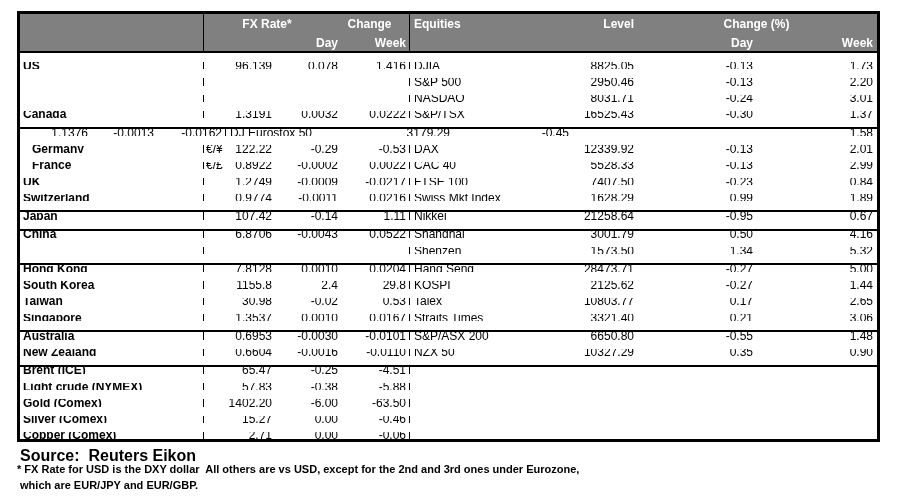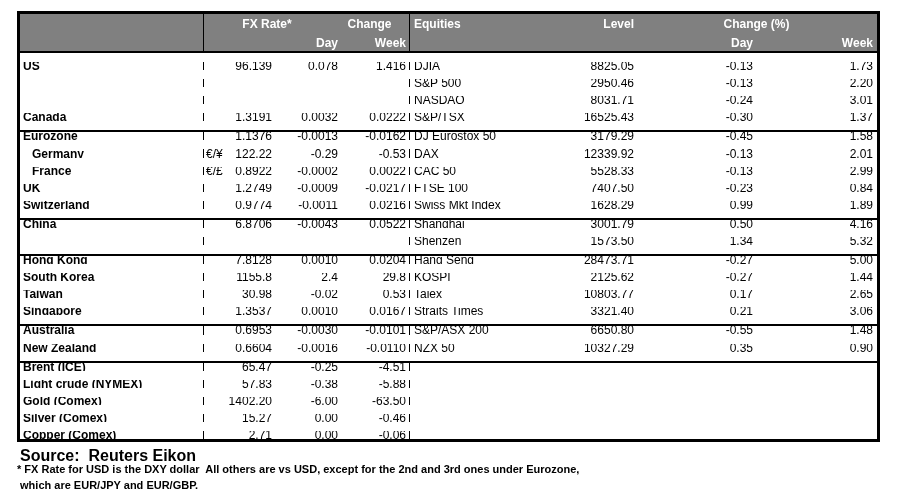--- a/index.html
+++ b/index.html
@@ -115,21 +115,20 @@
     <div class="cell c-lpair"></div>
     <div class="cell c-lrate num">1.3191</div>
     <div class="cell c-lday num">0.0032</div>
     <div class="cell c-lweek num">0.0222</div>
     <div class="cell c-rname">S&amp;P/TSX</div>
     <div class="cell c-rlevel num">16525.43</div>
     <div class="cell c-rday num">-0.30</div>
     <div class="cell c-rweek num">1.37</div>
   </div>
       <div class="row sep">
-    <div class="cell c-llabel l-label">Eurozone</div>
     <div class="cell c-lpair"></div>
     <div class="cell c-lrate num">1.1376</div>
     <div class="cell c-lday num">-0.0013</div>
     <div class="cell c-lweek num">-0.0162</div>
     <div class="cell c-rname">DJ Eurostox 50</div>
     <div class="cell c-rlevel num">3179.29</div>
     <div class="cell c-rday num">-0.45</div>
     <div class="cell c-rweek num">1.58</div>
   </div>
       <div class="row">
@@ -142,21 +141,21 @@
     <div class="cell c-rlevel num">12339.92</div>
     <div class="cell c-rday num">-0.13</div>
     <div class="cell c-rweek num">2.01</div>
   </div>
       <div class="row">
     <div class="cell c-llabel l-label indent">France</div>
     <div class="cell c-lpair">€/£</div>
     <div class="cell c-lrate num">0.8922</div>
     <div class="cell c-lday num">-0.0002</div>
     <div class="cell c-lweek num">0.0022</div>
-    <div class="cell c-rname">CAC 50</div>
+    <div class="cell c-rname">CAC 40</div>
     <div class="cell c-rlevel num">5528.33</div>
     <div class="cell c-rday num">-0.13</div>
     <div class="cell c-rweek num">2.99</div>
   </div>
       <div class="row">
     <div class="cell c-llabel l-label">UK</div>
     <div class="cell c-lpair"></div>
     <div class="cell c-lrate num">1.2749</div>
     <div class="cell c-lday num">-0.0009</div>
     <div class="cell c-lweek num">-0.0217</div>
@@ -170,20 +169,31 @@
     <div class="cell c-lpair"></div>
     <div class="cell c-lrate num">0.9774</div>
     <div class="cell c-lday num">-0.0011</div>
     <div class="cell c-lweek num">0.0216</div>
     <div class="cell c-rname">Swiss Mkt Index</div>
     <div class="cell c-rlevel num">1628.29</div>
     <div class="cell c-rday num">0.99</div>
     <div class="cell c-rweek num">1.89</div>
   </div>
       <div class="row sep">
+    <div class="cell c-llabel l-label">Japan</div>
+    <div class="cell c-lpair"></div>
+    <div class="cell c-lrate num">107.42</div>
+    <div class="cell c-lday num">-0.14</div>
+    <div class="cell c-lweek num">1.11</div>
+    <div class="cell c-rname">Nikkei</div>
+    <div class="cell c-rlevel num">21258.64</div>
+    <div class="cell c-rday num">-0.95</div>
+    <div class="cell c-rweek num">0.67</div>
+  </div>
+      <div class="row sep">
     <div class="cell c-llabel l-label">China</div>
     <div class="cell c-lpair"></div>
     <div class="cell c-lrate num">6.8706</div>
     <div class="cell c-lday num">-0.0043</div>
     <div class="cell c-lweek num">0.0522</div>
     <div class="cell c-rname">Shanghai</div>
     <div class="cell c-rlevel num">3001.79</div>
     <div class="cell c-rday num">0.50</div>
     <div class="cell c-rweek num">4.16</div>
   </div>

